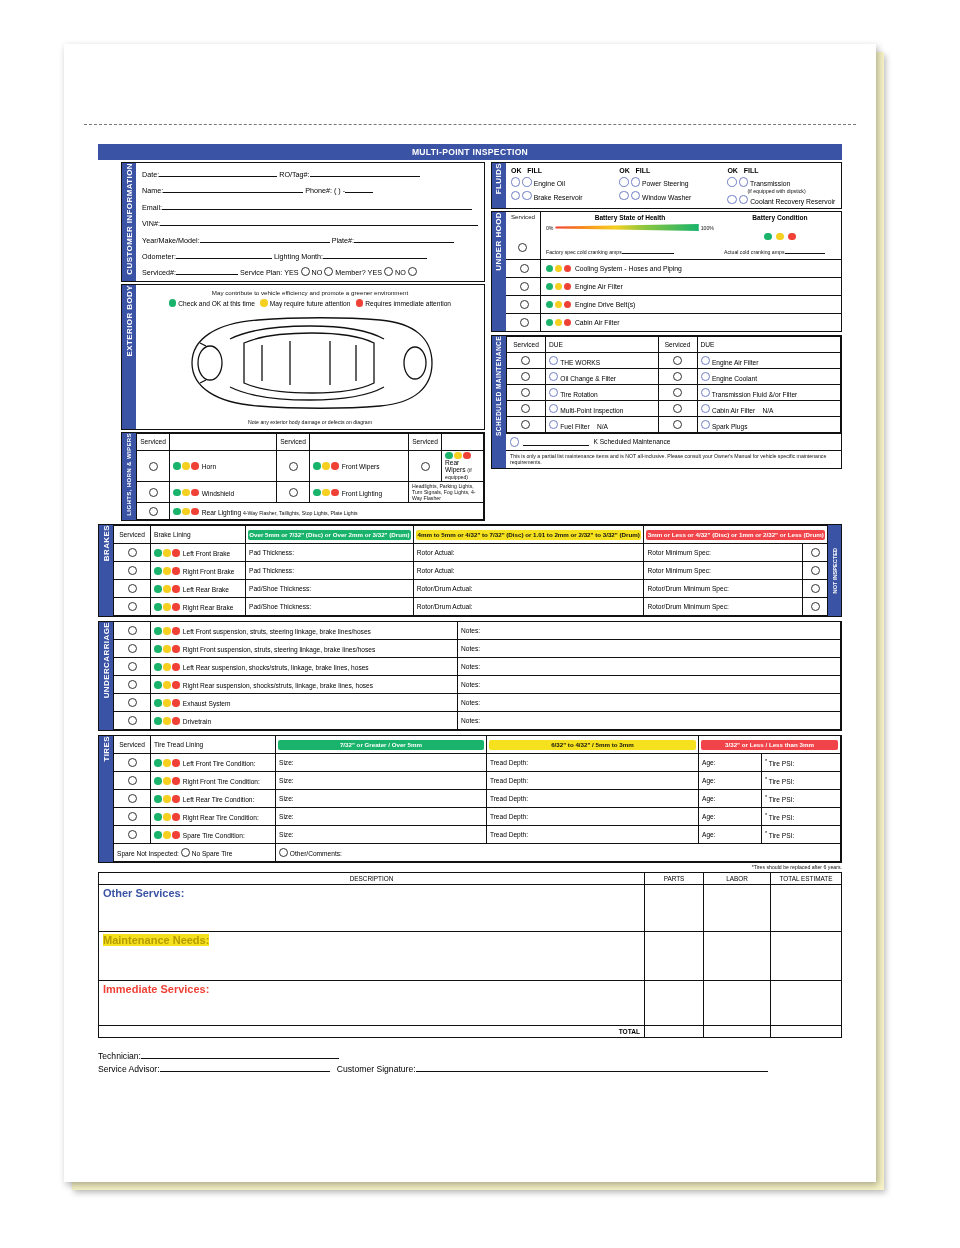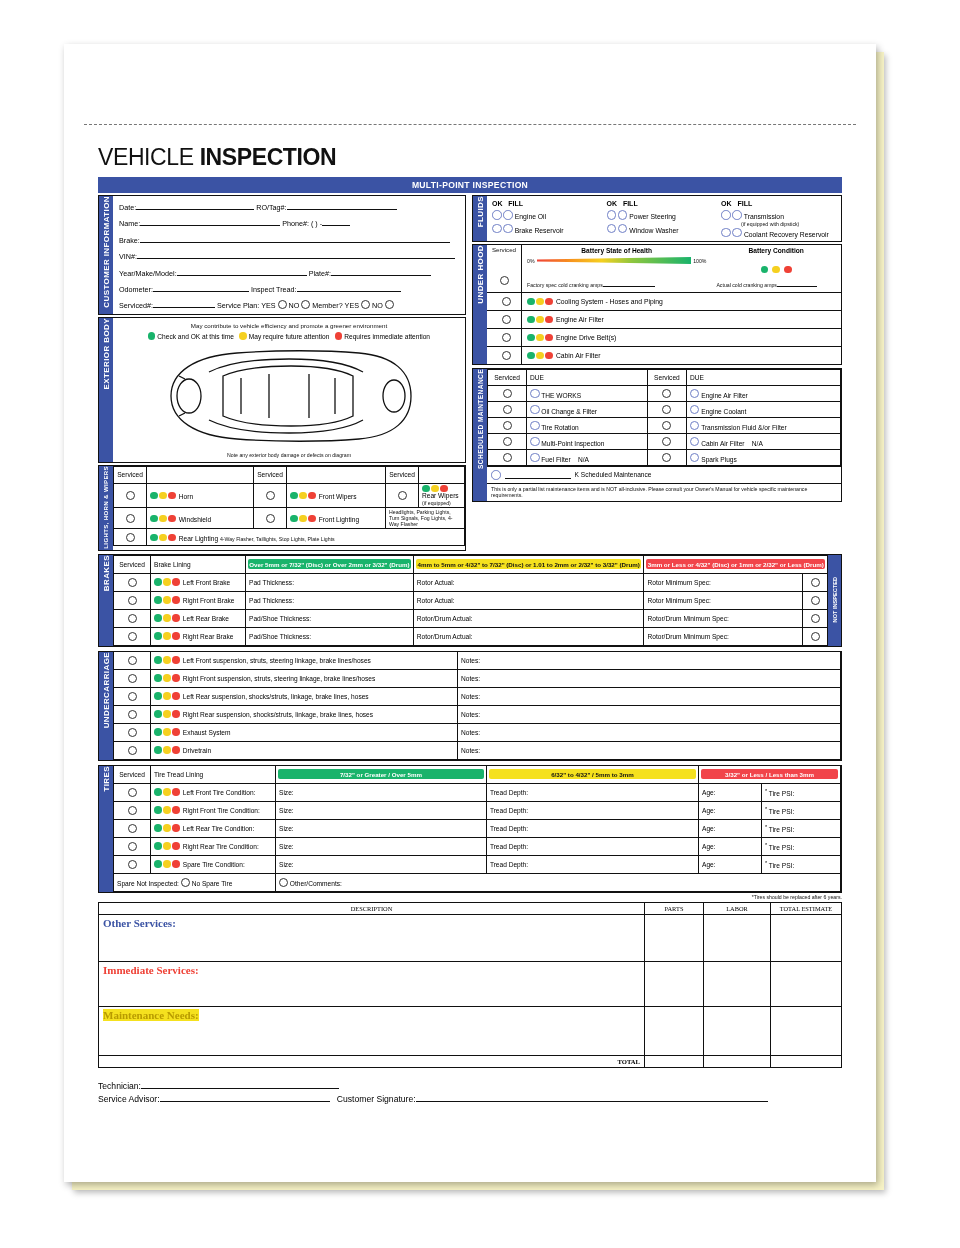--- a/index.html
+++ b/index.html
@@ -37,21 +37,21 @@
 
   .circ{display:inline-block;width:7px;height:7px;border:1px solid #333;border-radius:50%;vertical-align:-1px;}
   .dotg{display:inline-block;width:7.5px;height:7.5px;border-radius:50%;background:#19b36b;vertical-align:-1px;}
   .doty{display:inline-block;width:7.5px;height:7.5px;border-radius:50%;background:#f5d020;vertical-align:-1px;}
   .dotr{display:inline-block;width:7.5px;height:7.5px;border-radius:50%;background:#ef4136;vertical-align:-1px;}
   .dotb{display:inline-block;width:7.5px;height:7.5px;border-radius:50%;border:1.4px solid #6f7fc6;vertical-align:-1px;}
   .dots3{white-space:nowrap;}
   .dots3 span{margin-right:1.5px;}
 
   
-  .maingrid{display:flex;gap:6px;}
+  .maingrid{display:flex;gap:6px;margin-left:23px;}
   .leftcol{width:368px;}
   .rightcol{width:370px;}
 
   .cust{border:1px solid #111;border-left:none;padding:5px 6px 4px 6px;}
   .custline{font-size:7.2px;margin-bottom:5.4px;white-space:nowrap;}
   .ul{border-bottom:1px solid #111;display:inline-block;height:8px;}
 
   .fluidbox{border:1px solid #111;border-left:none;padding:4px 5px;}
   .fl-head{font-size:7px;font-weight:bold;}
   .fl-item{font-size:6.8px;white-space:nowrap;}
@@ -80,21 +80,21 @@
   .brk-tbl td,.und-tbl td,.tire-tbl td{border:1px solid #111;padding:1px 3px;height:15px;}
 
   .pill{color:#111;font-size:6.2px;font-weight:bold;text-align:center;padding:1.5px 0;border-radius:2px;}
   .pill.green{background:#19b36b;color:#fff;}
   .pill.yellow{background:#f5e11e;}
   .pill.red{background:#f1444a;color:#fff;}
 
   .notinsp{background:#3b53a4;color:#fff;font-size:5.6px;font-weight:bold;text-align:center;}
   .notinsp span{writing-mode:vertical-rl;transform:rotate(180deg);white-space:nowrap;}
 
-  .svc-tbl{width:100%;border-collapse:collapse;font-size:6.4px;font-family:Liberation Serif, serif;}
+  .svc-tbl{width:100%;border-collapse:collapse;font-size:6.4px;}
   .svc-tbl td,.svc-tbl th{border:1px solid #111;padding:2px 4px;}
   .svc-label{font-size:11px;font-weight:bold;}
   .c-other{color:#3b53a4;}
   .c-imm{color:#ef4136;}
   .c-maint{color:#b89b00;background:#f5e11e;display:inline;}
 
   .sign{margin-top:10px;font-size:8.6px;}
   .sign .ul2{border-bottom:1px solid #111;display:inline-block;height:10px;}
 </style>
 </head>
@@ -103,52 +103,51 @@
 <div class="page">
   <div class="sheet-yellow"></div>
   <div class="sheet-white"></div>
 
   <div class="form">
 
     <div class="perf"></div>
 
     <div class="content">
 
-      <h1 class="title"><span>VEHICLE </span><b>INSPECTION</b></h1>
 
       <div class="bluebar">MULTI-POINT INSPECTION</div>
 
       <div class="maingrid" style="margin-top:2px;">
 
         <div class="leftcol">
 
           <div class="row">
             <div class="sideband" style="border:1px solid #111;border-right:none;"><span>CUSTOMER INFORMATION</span></div>
             <div class="cust" style="flex:1;">
               <div class="custline">
                 <span>Date:</span><span class="ul" style="width:118px"></span>
                 <span>RO/Tag#:</span><span class="ul" style="width:110px"></span>
               </div>
               <div class="custline">
                 <span>Name:</span><span class="ul" style="width:140px"></span>
                 <span>Phone#: (          )          -</span><span class="ul" style="width:28px"></span>
               </div>
               <div class="custline">
-                <span>Brake:</span><span class="ul" style="width:310px"></span>
+                <span>Email:</span><span class="ul" style="width:310px"></span>
               </div>
               <div class="custline">
                 <span>VIN#:</span><span class="ul" style="width:318px"></span>
               </div>
               <div class="custline">
                 <span>Year/Make/Model:</span><span class="ul" style="width:130px"></span>
                 <span>Plate#:</span><span class="ul" style="width:100px"></span>
               </div>
               <div class="custline">
                 <span>Odometer:</span><span class="ul" style="width:96px"></span>
-                <span>Inspect Tread:</span><span class="ul" style="width:104px"></span>
+                <span>Lighting Month:</span><span class="ul" style="width:104px"></span>
               </div>
               <div class="custline" style="margin-bottom:0;">
                 <span>Serviced#:</span><span class="ul" style="width:62px"></span>
                 <span>Service Plan: YES</span> <span class="circ"></span>
                 <span>NO</span> <span class="circ"></span>
                 <span>Member? YES</span> <span class="circ"></span>
                 <span>NO</span> <span class="circ"></span>
               </div>
             </div>
           </div>
@@ -535,27 +534,27 @@
           <th style="width:58px;text-align:center;font-weight:normal;">LABOR</th>
           <th style="width:62px;text-align:center;font-weight:normal;">TOTAL ESTIMATE</th>
         </tr>
         <tr>
           <td style="height:42px;vertical-align:top;"><span class="svc-label c-other">Other Services:</span></td>
           <td></td>
           <td></td>
           <td></td>
         </tr>
         <tr>
-          <td style="height:40px;vertical-align:top;"><span class="svc-label c-imm">Immediate Services:</span></td>
+          <td style="height:44px;vertical-align:top;"><span class="svc-label c-maint">Maintenance Needs:</span></td>
           <td></td>
           <td></td>
           <td></td>
         </tr>
         <tr>
-          <td style="height:44px;vertical-align:top;"><span class="svc-label c-maint">Maintenance Needs:</span></td>
+          <td style="height:40px;vertical-align:top;"><span class="svc-label c-imm">Immediate Services:</span></td>
           <td></td>
           <td></td>
           <td></td>
         </tr>
         <tr>
           <td style="text-align:right;font-weight:bold;font-size:6.6px;">TOTAL</td>
           <td></td>
           <td></td>
           <td></td>
         </tr>

